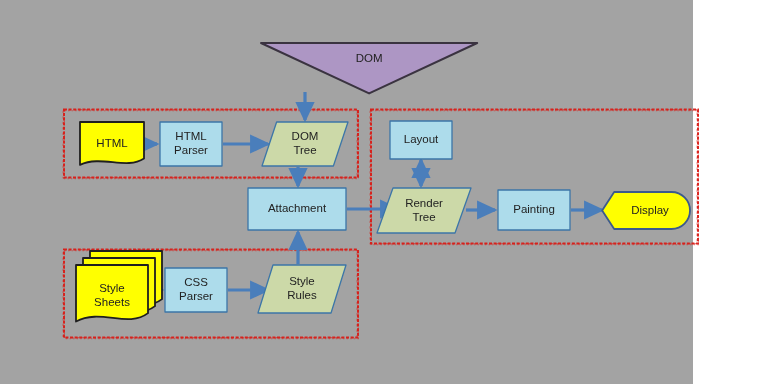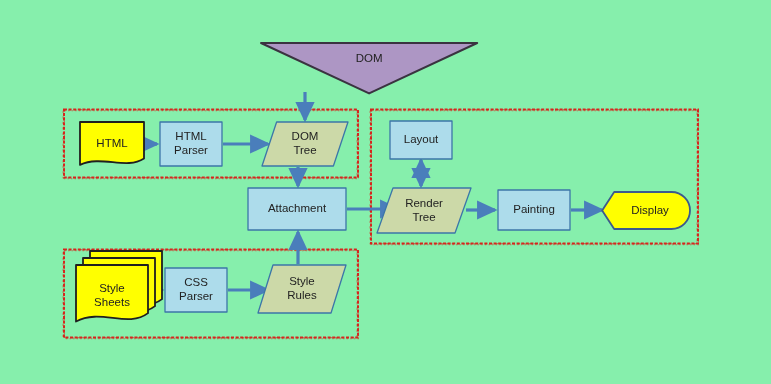--- a/index.html
+++ b/index.html
@@ -1,18 +1,18 @@
 <!DOCTYPE html>
 <html><head>
 <meta charset="utf-8">
 <style>
   html,body{margin:0;padding:0;background:#ffffff;}
   body{width:771px;height:384px;overflow:hidden;
        font-family:"Liberation Sans","DejaVu Sans",sans-serif;}
-  #canvas{position:relative;width:771px;height:384px;background:#86efac;}
+  #canvas{position:relative;width:693px;height:384px;background:#a3a3a3;}
   svg{position:absolute;top:0;left:0;}
   .nodelabel{font-family:"Liberation Sans","DejaVu Sans",sans-serif;
              font-size:11.5px;fill:#222222;text-anchor:middle;
              dominant-baseline:middle;}
 </style>
 </head>
 <body>
 
 <div id="canvas">
   <svg id="diagram-svg" width="771" height="384" viewBox="0 0 771 384" xmlns="http://www.w3.org/2000/svg">

